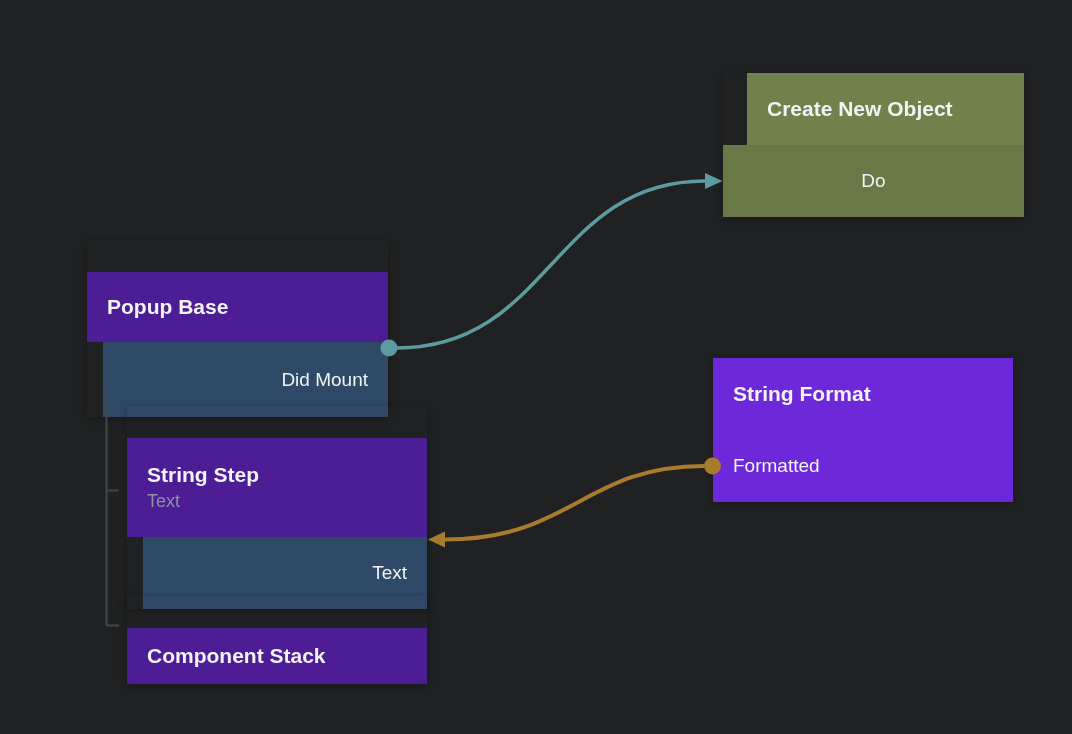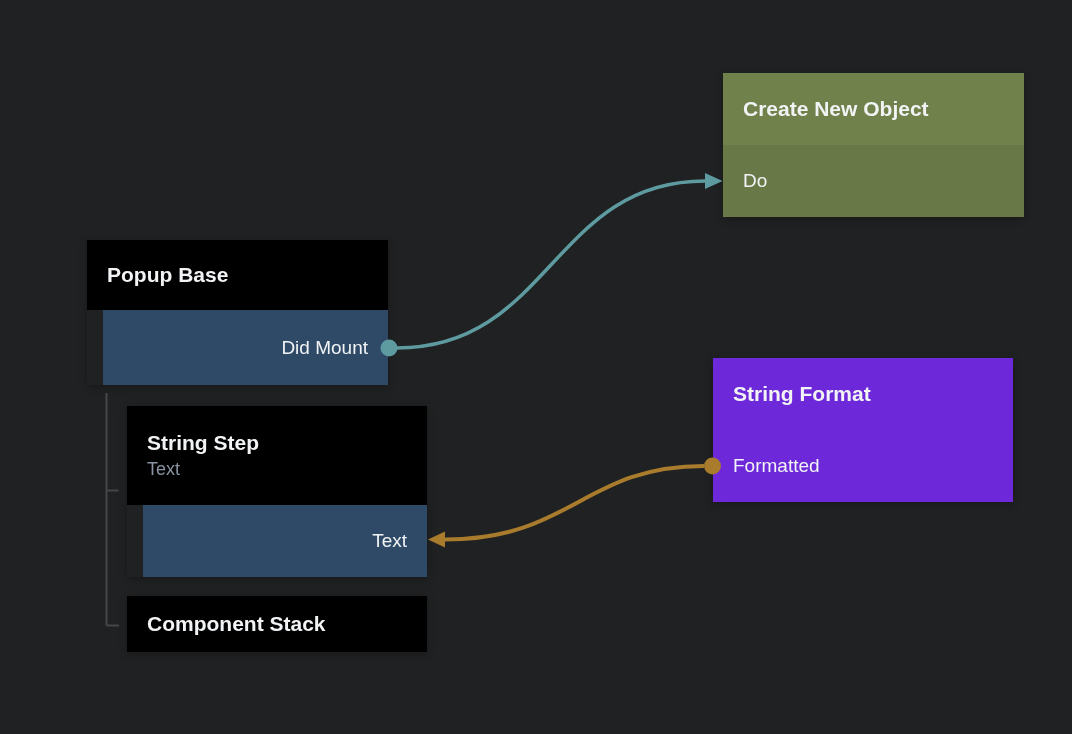--- a/index.html
+++ b/index.html
@@ -14,29 +14,29 @@
   .node { position:absolute; box-shadow:0 2px 8px rgba(0,0,0,0.28); }
   .node-header { display:flex; flex-direction:column; justify-content:center; padding:0 20px; }
   .node-title { color:#F1F3F5; font-size:21px; font-weight:600; line-height:1.15; white-space:nowrap; }
   .node-subtitle { color:#8A93A2; font-size:18px; font-weight:400; margin-top:3px; }
   .node-body { display:flex; align-items:center; padding:0 20px; }
   .node-body.align-right { justify-content:flex-end; }
   .port-label { color:#F1F3F5; font-size:19px; font-weight:400; white-space:nowrap; }
 
   
   .green  .node-header { background:#71814B; }
-  .green  .node-body   { background:#687846; }
-  .blue   .node-header { background:#000000; }
+  .green  .node-body   { background:#687846;justify-content:center; }
+  .blue   .node-header { background:#4c1d95;margin-top:32px; }
   .blue   .node-body   { background:#2E4A67;margin-left:16px; }
   .gray   .node-header { background:#6d28d9; }
   .gray   .node-body   { background:#6d28d9; }
 
   
   #n-create { left:723px; top:73px;  width:301px; }
-  #n-create .node-header { height:72px; }
+  #n-create .node-header { height:72px;margin-left:24px; }
   #n-create .node-body   { height:72px; }
 
   #n-popup  { left:87px;  top:240px; width:301px; }
   #n-popup  .node-header { height:70px; }
   #n-popup  .node-body   { height:75px; }
 
   #n-string { left:713px; top:358px; width:300px; }
   #n-string .node-header { height:72px; }
   #n-string .node-body   { height:72px; }
 

